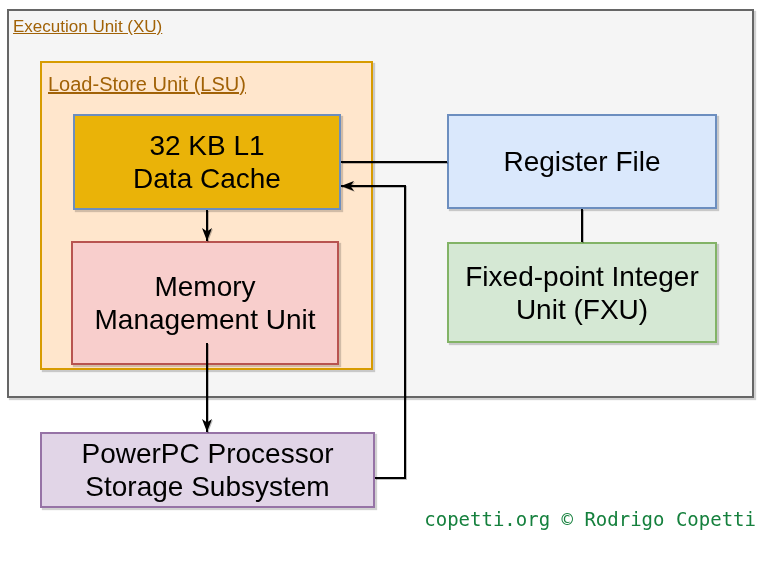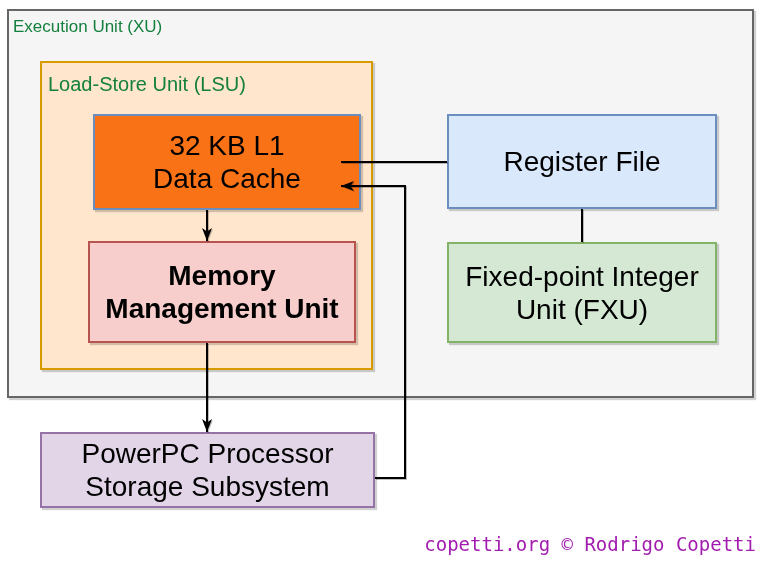--- a/index.html
+++ b/index.html
@@ -11,85 +11,86 @@
     font-family: "Liberation Sans", sans-serif;
     overflow: hidden;
   }
   .container-box {
     position: absolute;
     box-sizing: border-box;
     border: 2px solid;
     box-shadow: 2px 2px 1px rgba(0,0,0,0.18);
   }
   .container-label {
-    color: #15803d;
+    color: #a16207;
     white-space: nowrap;
+    text-decoration: underline;
   }
   .xu { left: 7px; top: 9px; width: 747px; height: 389px; }
   .xu .container-label { padding: 5px 0 0 4px; font-size: 17px; line-height: 22px; }
   .lsu { left: 40px; top: 61px; width: 333px; height: 309px; }
   .lsu .container-label { padding: 9px 0 0 6px; font-size: 20px; line-height: 25px; }
   .node {
     position: absolute;
     box-sizing: border-box;
     border: 2px solid;
     box-shadow: 2px 2px 1px rgba(0,0,0,0.18);
     display: flex;
     align-items: center;
     justify-content: center;
     text-align: center;
     font-size: 28px;
     line-height: 33px;
     color: #000;
     white-space: pre-line;
   }
   .node-cache   { left: 73px;  top: 114px; width: 268px; height: 96px; }
-  .node-mmu     { left: 88px;  top: 241px; width: 268px; height: 102px; font-weight: bold; }
+  .node-mmu     { left: 71px;  top: 241px; width: 268px; height: 124px; }
   .node-regfile { left: 447px; top: 114px; width: 270px; height: 95px; }
   .node-fxu     { left: 447px; top: 242px; width: 270px; height: 101px; }
   .node-storage { left: 40px;  top: 432px; width: 335px; height: 76px; }
   .edges {
     position: absolute;
     left: 0; top: 0;
     width: 760px; height: 561px;
     pointer-events: none;
     stroke: #000000;
     filter: drop-shadow(1px 1px 0.5px rgba(0,0,0,0.25));
   }
   .edges line, .edges polyline {
     fill: none;
     stroke-width: 2;
     stroke-linejoin: miter;
   }
   .edges marker path { fill: #000000; stroke: none; }
   .credit {
     position: absolute;
     right: 4px;
-    top: 532px;
+    top: 507px;
     font-family: "DejaVu Sans Mono", monospace;
     font-size: 19px;
     line-height: 24px;
-    color: #a21caf;
+    color: #15803d;
     white-space: nowrap;
   }
 </style>
 </head>
 <body>
 
 <div class="stage">
 
   <div class="container-box xu" style="background-color: rgb(245, 245, 245); border-color: rgb(102, 102, 102);">
     <div class="container-label">Execution Unit (XU)</div>
   </div>
 
   <div class="container-box lsu" style="background-color: rgb(255, 230, 204); border-color: rgb(215, 155, 0);">
     <div class="container-label">Load-Store Unit (LSU)</div>
   </div>
 
-  <div class="node node-cache" style="background-color: #f97316; border-color: rgb(108, 142, 191); margin-left: 20px;">
+  <div class="node node-cache" style="background-color: #eab308; border-color: rgb(108, 142, 191);">
     <span>32 KB L1
 Data Cache</span>
   </div>
 
   <div class="node node-mmu" style="background-color: rgb(248, 206, 204); border-color: rgb(184, 84, 80);">
     <span>Memory
 Management Unit</span>
   </div>
 
   <div class="node node-fxu" style="background-color: rgb(213, 232, 212); border-color: rgb(130, 179, 102);">

